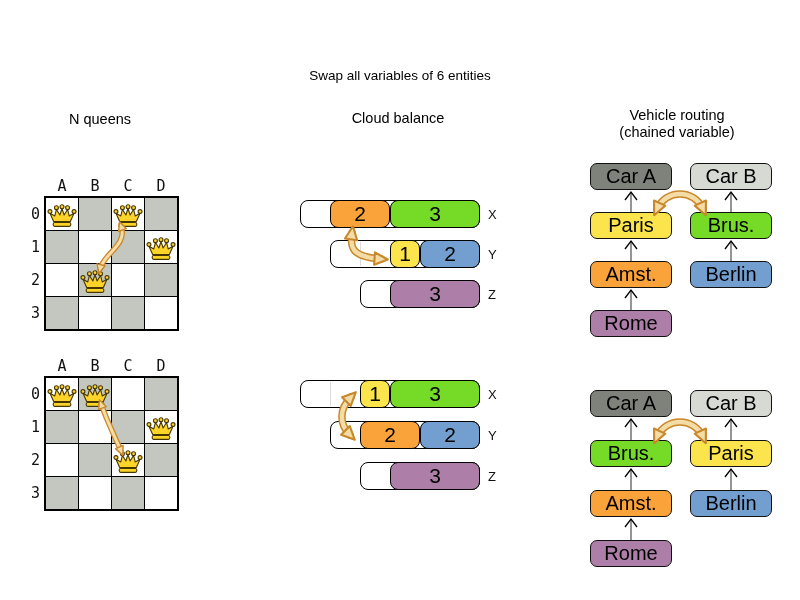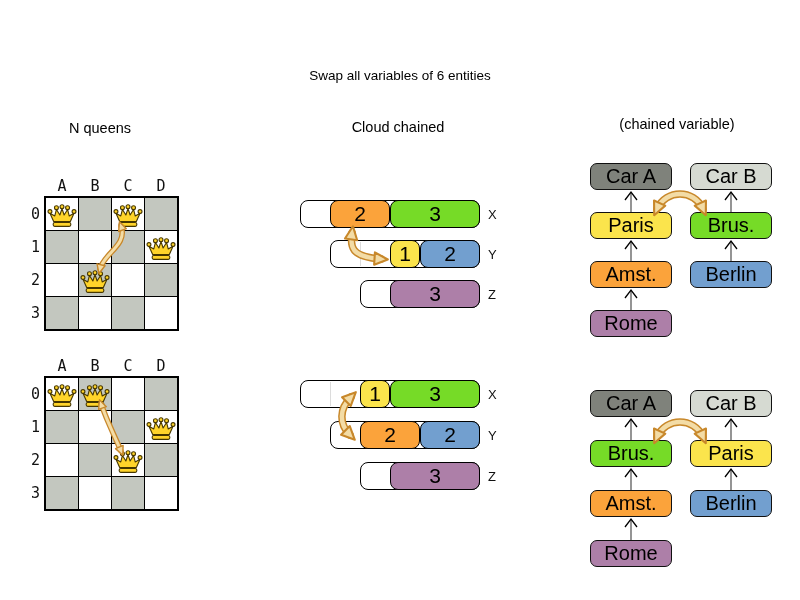--- a/index.html
+++ b/index.html
@@ -1,20 +1,20 @@
 <!DOCTYPE html>
 <html style="--arrow-fill: #f3dca6; --arrow-stroke: #c8882b;"><head>
 <meta charset="utf-8">
 <style>
   html,body{margin:0;padding:0;background:#fff;}
   #canvas{position:relative;width:800px;height:600px;background:#fff;
           font-family:"Liberation Sans",sans-serif;overflow:hidden;}
   .title{position:absolute;left:0;right:0;top:24px;text-align:center;font-size:36px;color:#000;}
   .subtitle{position:absolute;left:0;right:0;top:68px;text-align:center;font-size:13.5px;color:#000;}
-  .heading{position:absolute;font-size:14.5px;color:#000;text-align:center;margin-top:9px;}
+  .heading{position:absolute;font-size:14.5px;color:#000;text-align:center;}
   #h-nq{left:30px;top:111px;width:140px;}
   #h-cb{left:318px;top:110px;width:160px;}
   #h-vr{left:592px;top:107px;width:170px;line-height:17px;}
   #queens-layer,#cloud-layer,#vehicle-layer{position:absolute;left:0;top:0;width:800px;height:600px;}
   .board{position:absolute;width:131px;height:131px;background:#000;border:2px solid #000;}
   .qcell{position:absolute;width:32px;height:32px;}
   .qcollabel{position:absolute;width:32px;text-align:center;font-family:"DejaVu Sans Mono",monospace;font-size:15px;color:#111;}
   .qrowlabel{position:absolute;width:24px;text-align:right;font-family:"DejaVu Sans Mono",monospace;font-size:15px;color:#111;}
   .crow{position:absolute;height:28px;background:#fff;border:1.3px solid #000;border-radius:8px;box-sizing:border-box;}
   .usep{position:absolute;width:1px;height:24px;background:#dcdcdc;}
@@ -29,22 +29,23 @@
   .thin .au{stroke-width:5.5px;} .thin .ao{stroke-width:3px;}
   .thick .au{stroke-width:7.5px;} .thick .ao{stroke-width:4.5px;}
 </style>
 </head>
 <body>
 
 <div id="canvas">
   <div class="subtitle">Swap all variables of 6 entities</div>
 
   <div class="heading" id="h-nq">N queens</div>
-  <div class="heading" id="h-cb">Cloud chained</div>
+  <div class="heading" id="h-cb">Cloud balance</div>
   <div class="heading" id="h-vr">
+    <div>Vehicle routing</div>
     <div>(chained variable)</div>
   </div>
 
   <div id="queens-layer">
       <div class="board" style="left: 44px; top: 196px;">
         <div class="qcell" style="left: 0px; top: 0px; background: rgb(255, 255, 255);"></div>
         <div class="qcell" style="left: 33px; top: 0px; background: rgb(195, 199, 191);"></div>
         <div class="qcell" style="left: 66px; top: 0px; background: rgb(255, 255, 255);"></div>
         <div class="qcell" style="left: 99px; top: 0px; background: rgb(195, 199, 191);"></div>
         <div class="qcell" style="left: 0px; top: 33px; background: rgb(195, 199, 191);"></div>

